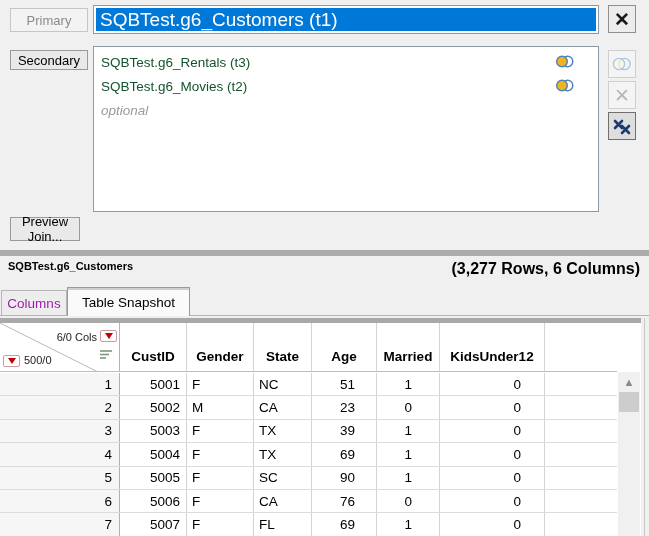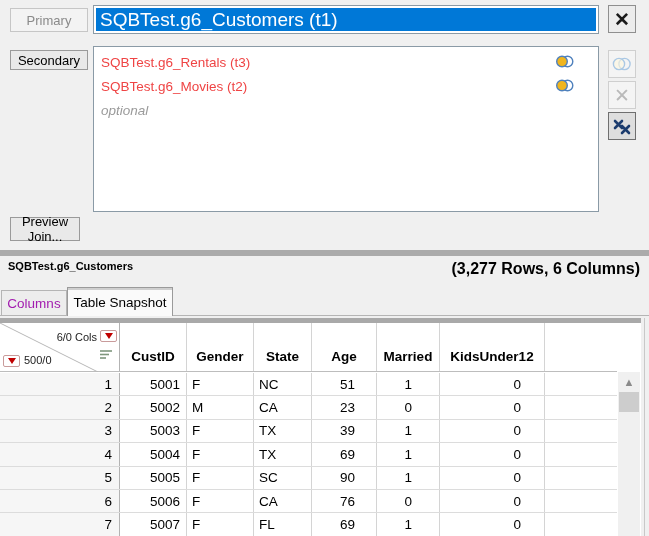--- a/index.html
+++ b/index.html
@@ -18,34 +18,34 @@
     border:1px solid #8f8f8f; display:flex; align-items:center; justify-content:center; }
   .icon-btn.disabled { background:#f4f4f4; border-color:#cfcfcf; }
 
   
   .listbox { position:absolute; background:#fff; border:1px solid #8a9aa6; }
   .primary-box { left:93px; top:5px; width:506px; height:29px; padding:2px; }
   .sel-item { height:23px; background:#0078d7; color:#fff; font-size:19px;
     display:flex; align-items:center; padding-left:4px; }
   .secondary-box { left:93px; top:46px; width:506px; height:166px; padding-top:3px; }
   .sec-item { position:relative; height:24px; display:flex; align-items:center;
-    padding-left:7px; font-size:13.5px; color:#ef4444; }
+    padding-left:7px; font-size:13.5px; color:#14532d; }
   .sec-item .venn { position:absolute; right:24px; top:5px; }
   .optional { font-style:italic; color:#9a9a9a; }
 
   
   .divider { position:absolute; left:0; top:250px; width:649px; height:6px; background:#ababab; }
   .tbl-title { position:absolute; left:8px; top:260px; font-size:11px; font-weight:bold; }
   .tbl-dims  { position:absolute; right:9px; top:260px; font-size:16px; font-weight:bold; }
 
   
   .tab { position:absolute; font-size:13.5px; display:flex; align-items:center;
     justify-content:center; border:1px solid #b5b5b5; border-bottom:none; }
   .tab-inactive { left:1px; top:290px; width:66px; height:25px; background:#ededed; color:#a21caf; }
-  .tab-active { left:67px; top:287px; width:106px; height:29px; background:#fafafa;
+  .tab-active { left:67px; top:287px; width:123px; height:29px; background:#fafafa;
     color:#000; border-color:#9a9a9a; box-shadow:inset 0 2px 0 #cfcfcf; z-index:2; }
   .tab-line { position:absolute; left:0; top:315px; width:649px; height:1px; background:#b5b5b5; }
 
   
   .grid-wrap { position:absolute; left:0; top:318px; width:641px; height:218px; background:#fff; }
   .grid-topbar { position:absolute; left:0; top:0; width:641px; height:5px; background:#a9a9a9; }
   .hdr-row { position:absolute; left:0; top:5px; width:617px; height:49px; display:flex;
     background:#fff; border-bottom:1px solid #bdbdbd; }
   .col { border-right:1px solid #d4d4d4; height:100%; }
   .w0{width:120px;text-align:right;} .w1{width:67px;} .w2{width:67px;} .w3{width:58px;}

